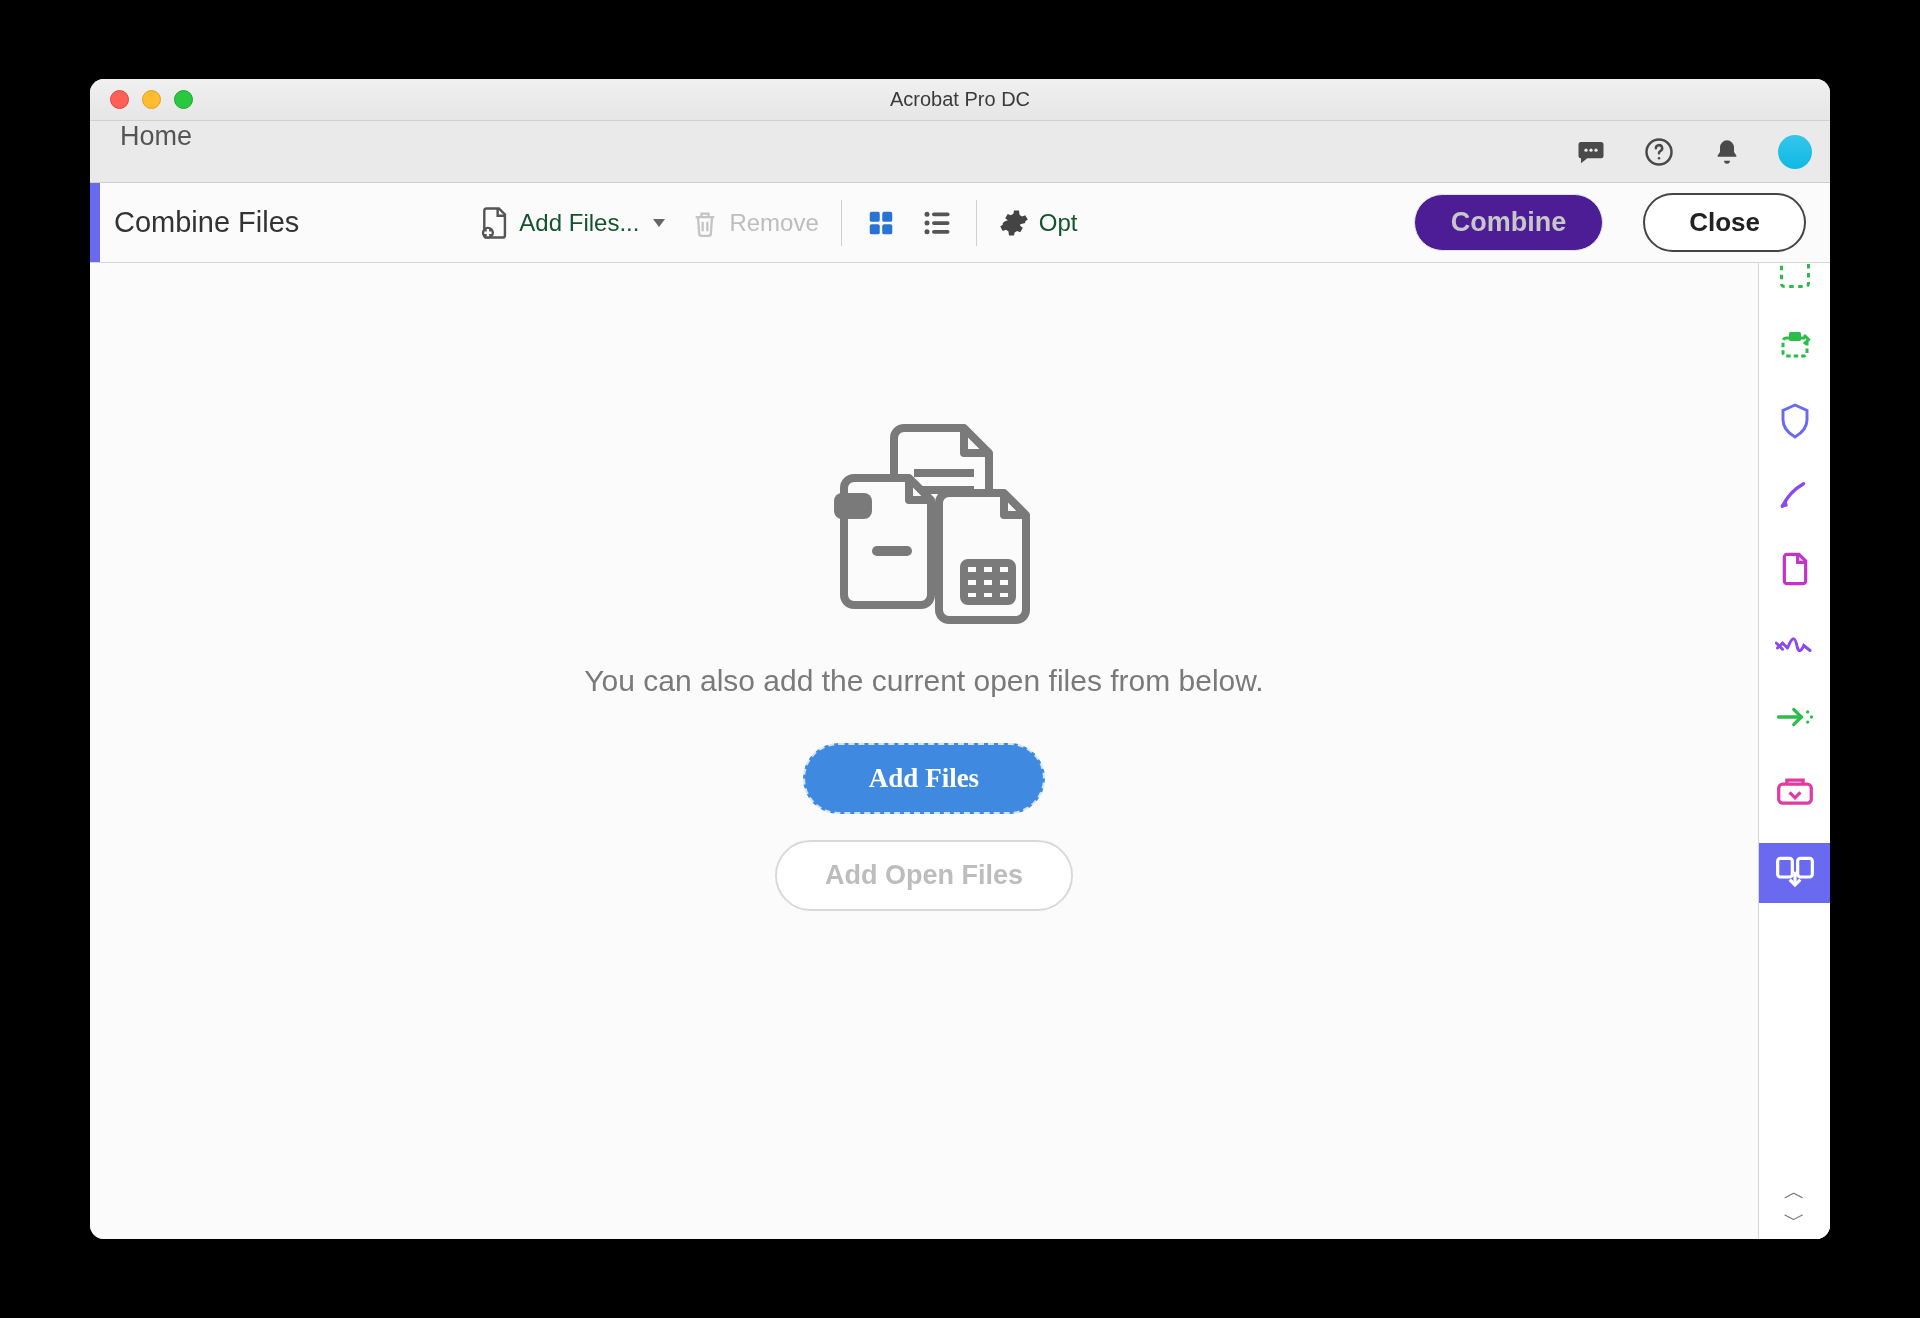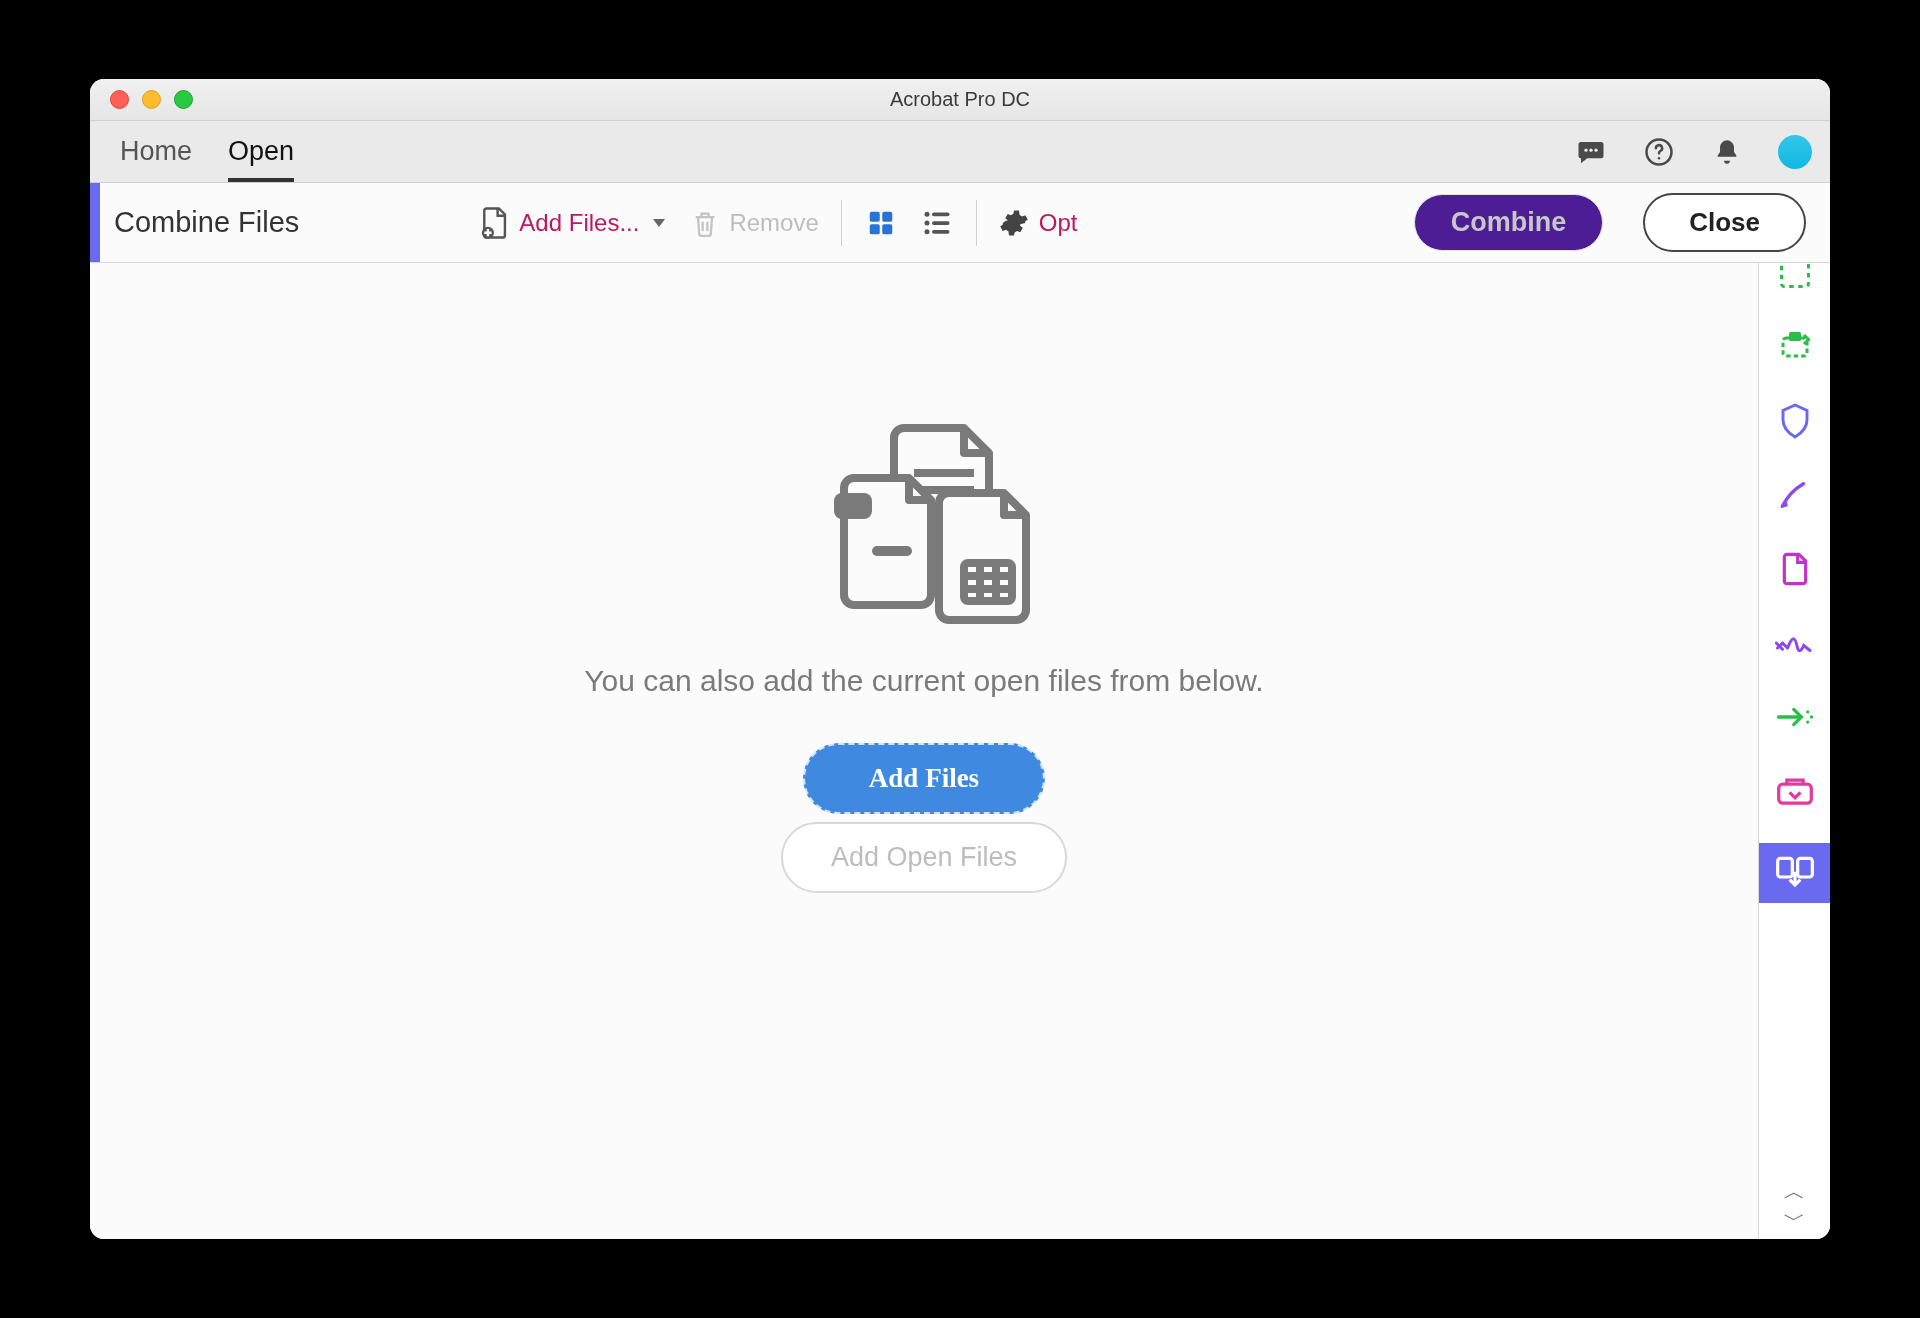--- a/index.html
+++ b/index.html
@@ -52,21 +52,21 @@
   }
   
   .topnav {
     height: 62px;
     background: #eaeaea;
     border-bottom: 1px solid #cfcfcf;
     display: flex;
     align-items: center;
     padding: 0 18px 0 30px;
   }
-  .topnav-left { display: flex; gap: 36px; align-items: center; height: 100%; }
+  .topnav-left { display: flex; gap: 36px; align-items: center; height: 100%; flex-direction: column; }
   .nav-tab {
     font-size: 27px;
     color: #555;
     height: 100%;
     display: flex; align-items: center;
     cursor: pointer;
     position: relative;
   }
   .nav-tab.active { color: #111; font-weight: 500; }
   .nav-tab.active::after {
@@ -90,21 +90,21 @@
   .purple-accent {
     width: 10px; height: 100%; background: #6a6af0;
   }
   .tool-title {
     font-size: 29px; color: #333; font-weight: 400;
     padding-left: 14px;
     flex: 0 0 auto;
     margin-right: 180px;
   }
   .tool-group { display: flex; align-items: center; gap: 26px; }
-  .tool-btn { display: flex; align-items: center; gap: 10px; font-size: 24px; color: #be185d; cursor: pointer; }
+  .tool-btn { display: flex; align-items: center; gap: 10px; font-size: 24px; color: #14532d; cursor: pointer; }
   .tool-btn.disabled { color: #bdbdbd; cursor: default; }
   .dropdown-caret {
     width: 0; height: 0; border-left: 6px solid transparent; border-right: 6px solid transparent; border-top: 8px solid #666; margin-left: 4px;
   }
   .divider { width: 1px; height: 46px; background: #d0d0d0; margin: 0 22px; }
   .view-toggle { display: flex; gap: 22px; align-items: center; }
   .combine-btn {
     font-size: 27px; font-weight: 700; color: #c7c7c7;
     background: #4c1d95; border: 1px solid #e3e3e3;
     padding: 12px 36px; border-radius: 36px;
@@ -146,25 +146,25 @@
     font-size: 27px;
     font-weight: 700;
     padding: 18px 64px;
     border-radius: 40px;
     border: 2px dashed #cfe3fb;
     outline: none;
     cursor: pointer;
     font-family: Liberation Serif, serif;
   }
   .secondary-btn {
-    margin-top: 8px;
+    margin-top: 26px;
     background: #fff;
     color: #bdbdbd;
     font-size: 27px;
-    font-weight: 400;
+    font-weight: 700;
     padding: 18px 48px;
     border-radius: 40px;
     border: 2px solid #d9d9d9;
     cursor: default;
   }
   
   .right-rail {
     width: 72px;
     background: #fff;
     border-left: 1px solid #d6d6d6;

